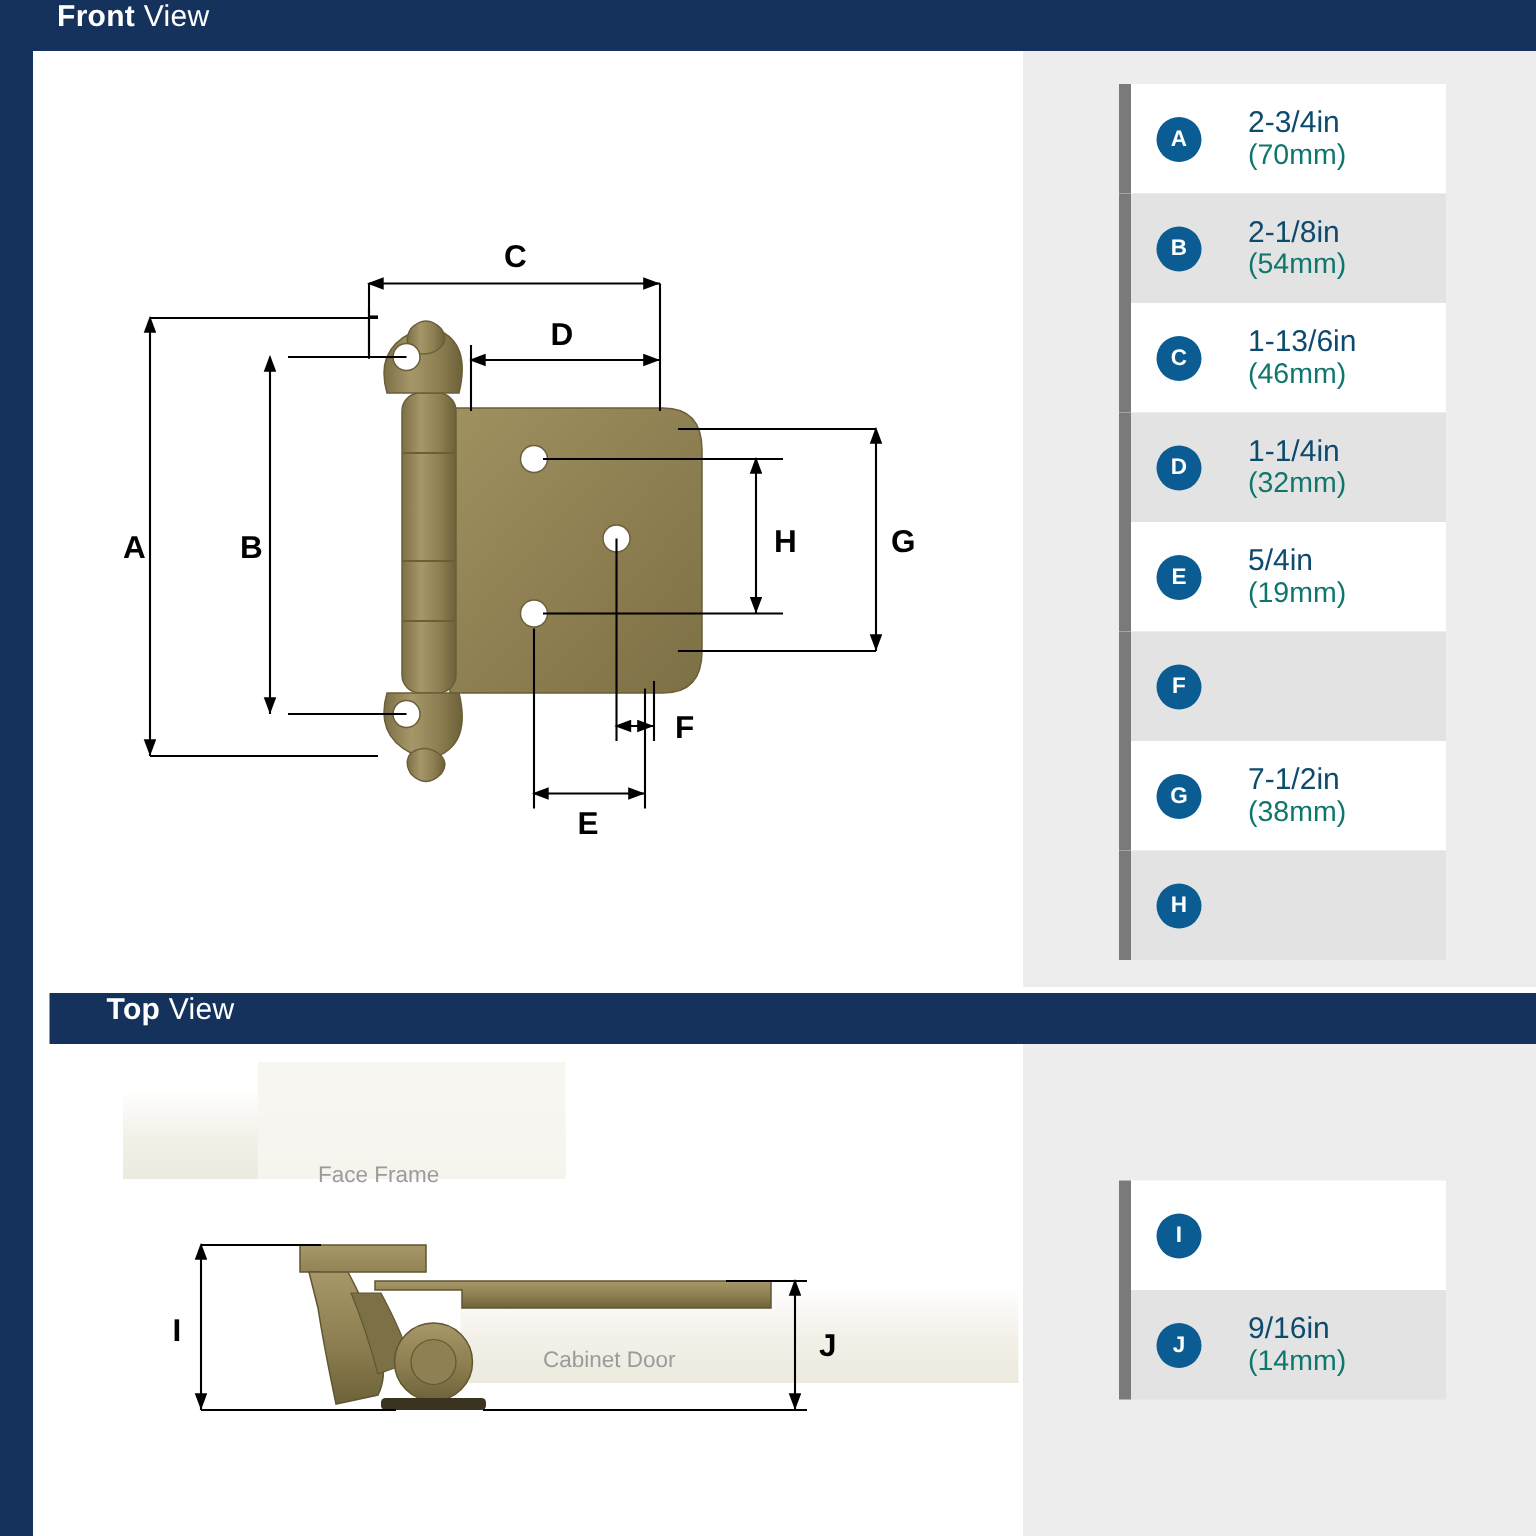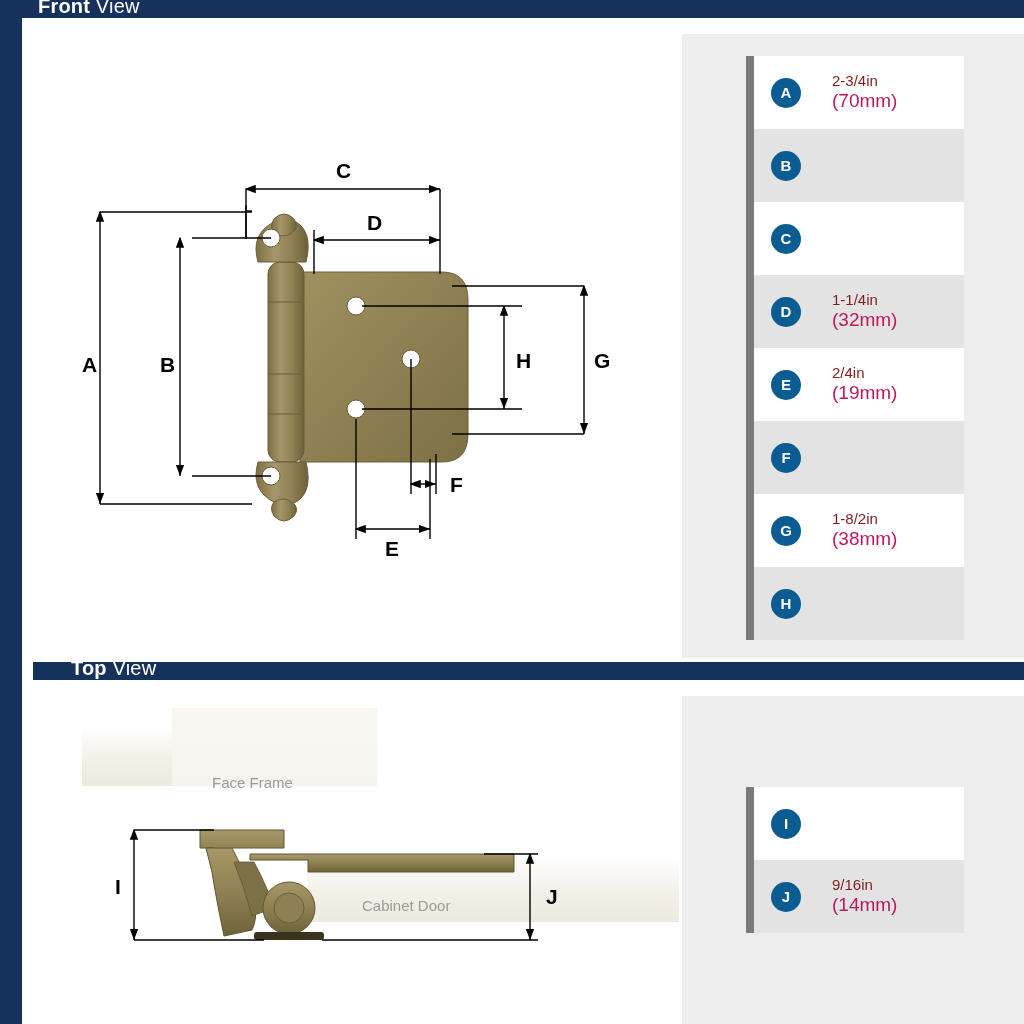--- a/index.html
+++ b/index.html
@@ -10,22 +10,22 @@
     position:relative;
     overflow:hidden;
   }
   
   .left-rail{
     position:absolute;left:0;top:0;width:22px;height:1024px;background:#15325c;
   }
 
   
   .header-bar{
-    position:absolute;left:0;height:18px;background:#15325c;color:#ffffff;
-    display:flex;align-items:flex-end;
+    position:absolute;left:0;height:34px;background:#15325c;color:#ffffff;
+    display:flex;align-items:flex-start;
   }
   .header-bar .htitle{
     margin-left:38px;font-size:20px;letter-spacing:.2px;
   }
   .header-bar .htitle b{font-weight:bold;}
   .header-bar .htitle span{font-weight:normal;}
 
   
   .panel-white{position:absolute;background:#ffffff;}
   .panel-gray{position:absolute;background:#ededed;}
@@ -43,22 +43,22 @@
   }
   .badge{
     width:30px;height:30px;border-radius:50%;
     background:#0a5c92;color:#fff;font-size:15px;font-weight:bold;
     display:flex;align-items:center;justify-content:center;
   }
   .dim-row .val-cell{
     flex:1;display:flex;flex-direction:column;justify-content:center;
     padding-left:14px;
   }
-  .val-in{font-size:15px;color:#7f1d1d;line-height:1.12;}
-  .val-mm{font-size:19px;color:#be185d;line-height:1.12;}
+  .val-in{font-size:20px;color:#0c4a6e;line-height:1.12;}
+  .val-mm{font-size:19px;color:#0f766e;line-height:1.12;}
   .row-light{background:#ffffff;}
   .row-dark{background:#e3e3e3;}
 
   
   svg{display:block;}
   .dimtext{font-family:"Liberation Sans", sans-serif;font-size:21px;font-weight:bold;fill:#000;}
   .ghosttext{font-family:"Liberation Sans", sans-serif;font-size:15px;fill:#9b9b9b;}
 </style>
 </head>
 <body>
@@ -172,65 +172,73 @@
       <div class="val-in">2-3/4in</div>
       <div class="val-mm">(70mm)</div>
     </div>
   </div>
 
   <div class="dim-row row-dark">
     <div class="tab"></div>
     <div class="badge-cell">
       <div class="badge">B</div>
     </div>
+    <div class="val-cell">
+      <div class="val-in">2-1/8in</div>
+      <div class="val-mm">(54mm)</div>
+    </div>
   </div>
 
   <div class="dim-row row-light">
     <div class="tab"></div>
     <div class="badge-cell">
       <div class="badge">C</div>
+    </div>
+    <div class="val-cell">
+      <div class="val-in">1-13/6in</div>
+      <div class="val-mm">(46mm)</div>
     </div>
   </div>
 
   <div class="dim-row row-dark">
     <div class="tab"></div>
     <div class="badge-cell">
       <div class="badge">D</div>
     </div>
     <div class="val-cell">
       <div class="val-in">1-1/4in</div>
       <div class="val-mm">(32mm)</div>
     </div>
   </div>
 
   <div class="dim-row row-light">
     <div class="tab"></div>
     <div class="badge-cell">
       <div class="badge">E</div>
     </div>
     <div class="val-cell">
-      <div class="val-in">2/4in</div>
+      <div class="val-in">5/4in</div>
       <div class="val-mm">(19mm)</div>
     </div>
   </div>
 
   <div class="dim-row row-dark">
     <div class="tab"></div>
     <div class="badge-cell">
       <div class="badge">F</div>
     </div>
   </div>
 
   <div class="dim-row row-light">
     <div class="tab"></div>
     <div class="badge-cell">
       <div class="badge">G</div>
     </div>
     <div class="val-cell">
-      <div class="val-in">1-8/2in</div>
+      <div class="val-in">7-1/2in</div>
       <div class="val-mm">(38mm)</div>
     </div>
   </div>
 
   <div class="dim-row row-dark">
     <div class="tab"></div>
     <div class="badge-cell">
       <div class="badge">H</div>
     </div>
   </div>

